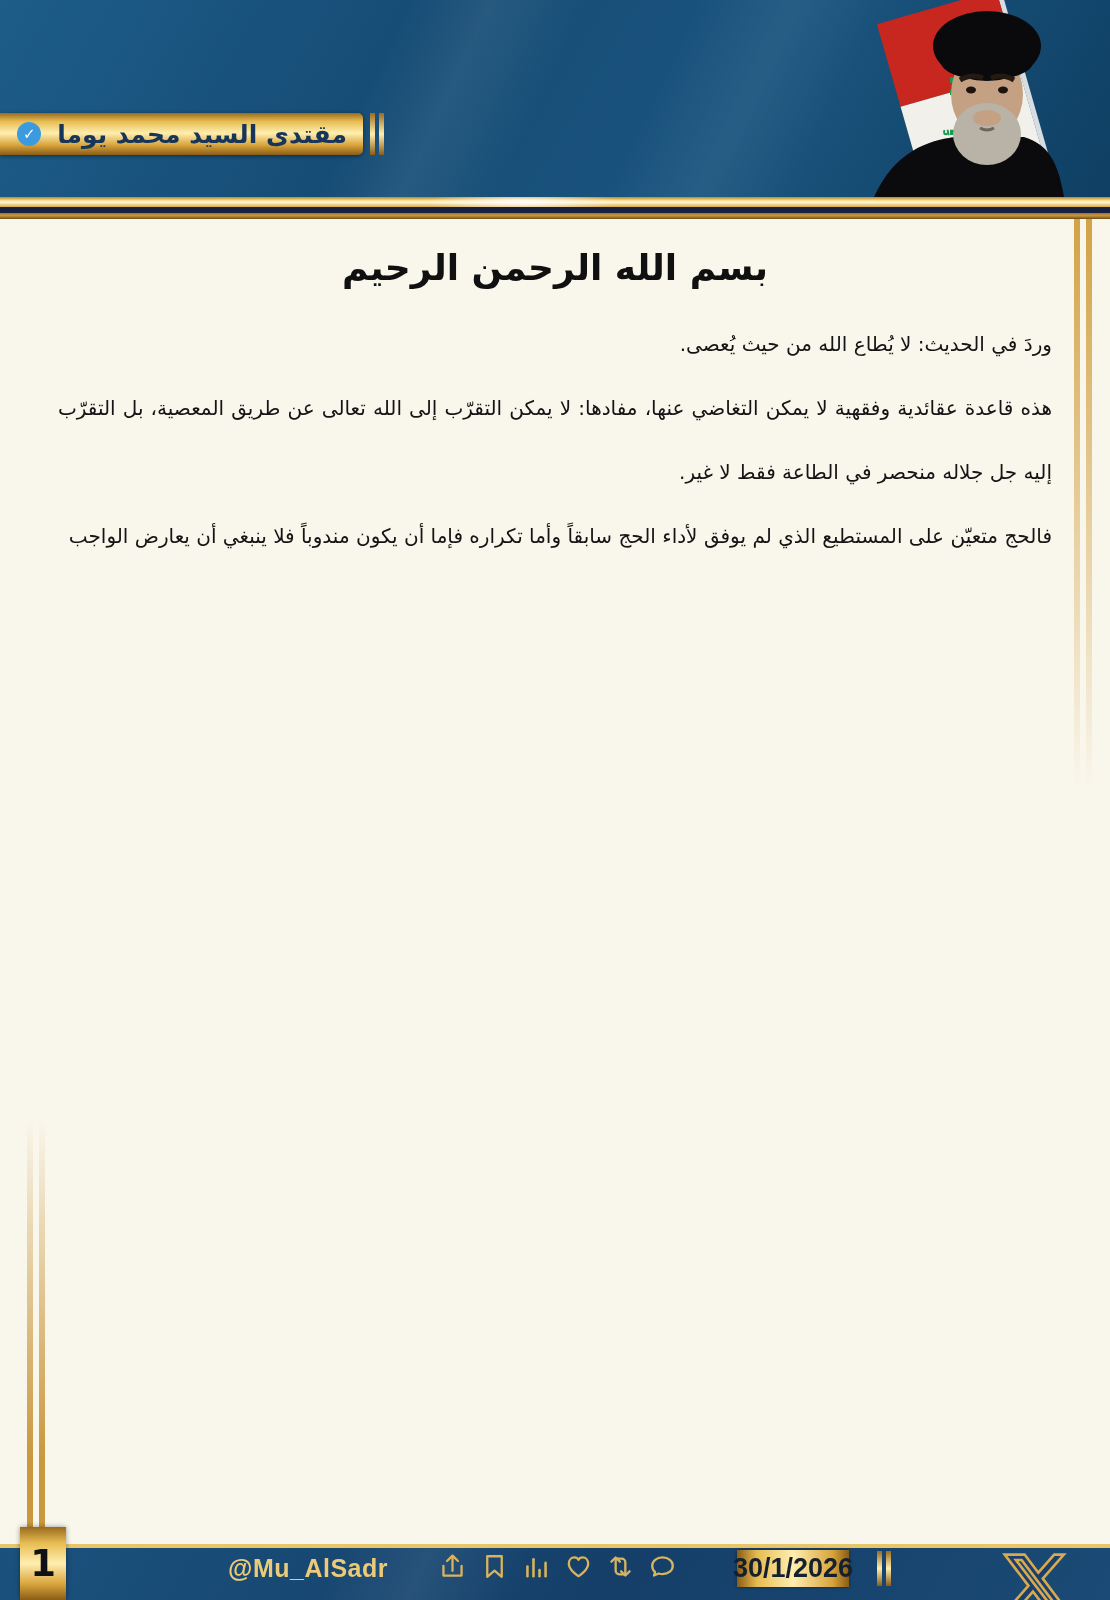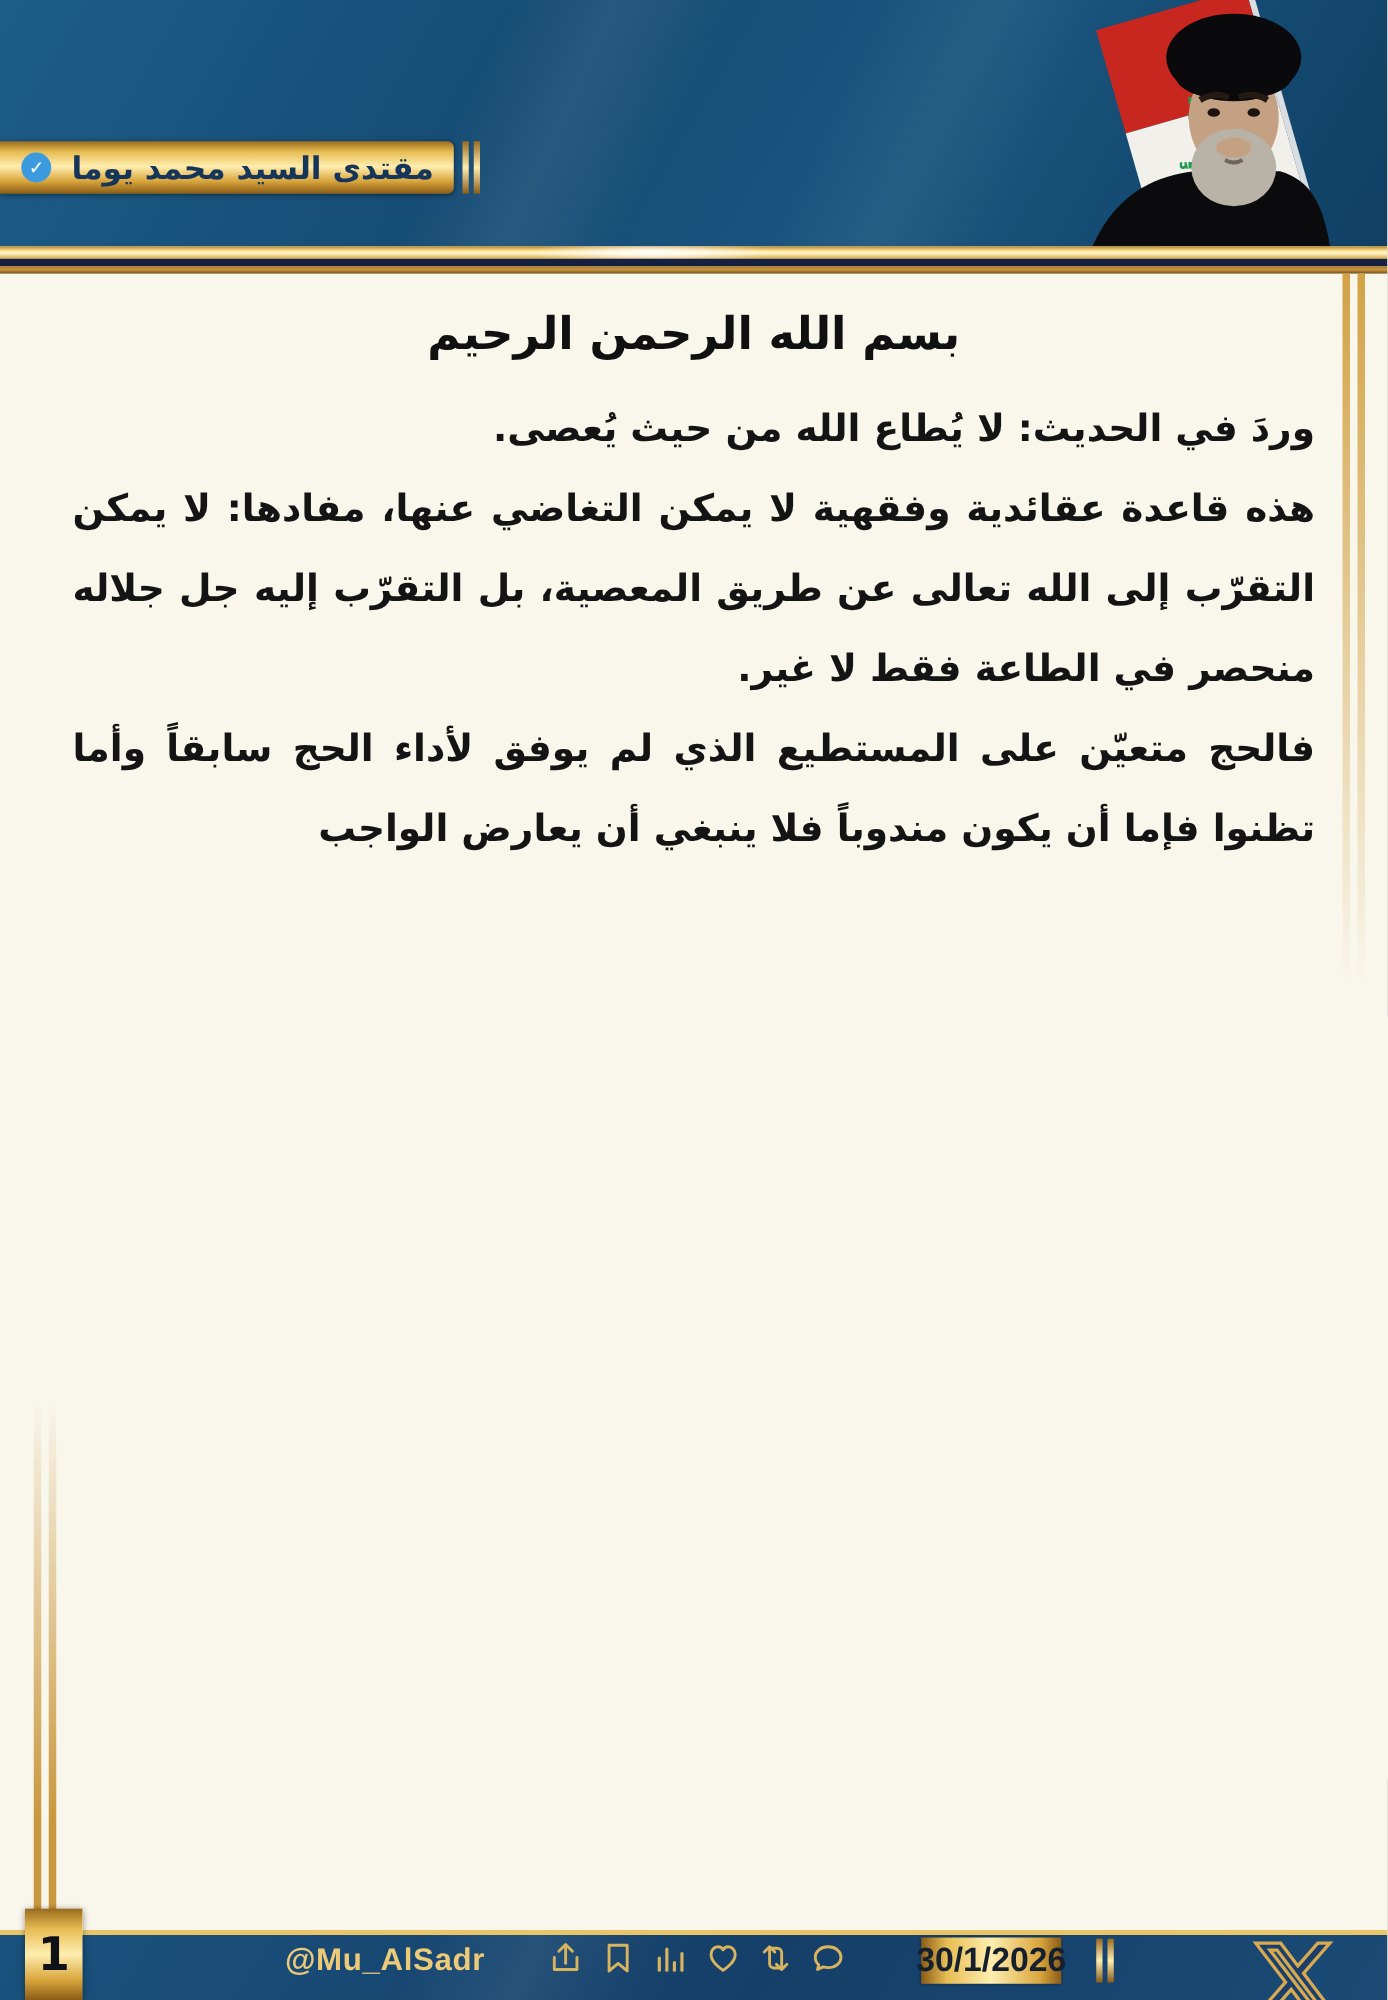--- a/index.html
+++ b/index.html
@@ -67,21 +67,21 @@
 
   .text-wrap {
     position:absolute; left:58px; right:58px; top:28px;
     direction:rtl; color:#121212;
   }
   .basmala {
     text-align:center; font-size:36px; font-weight:bold; margin-bottom:24px;
     color:#101010;
   }
   .para {
-    font-size:30px; font-weight:bold; line-height:64px;
+    font-size:20px; font-weight:normal; line-height:64px;
     text-align:justify; text-align-last:right;
     color:#141414;
   }
 
   
   .footer {
     position:absolute; left:0; top:1544px; width:1110px; height:56px;
     background:
       linear-gradient(115deg, rgba(255,255,255,0) 30%, rgba(255,255,255,.07) 38%, rgba(255,255,255,0) 47%),
       linear-gradient(120deg,#1a527d 0%, #153f69 55%, #1a4a75 100%);
@@ -164,21 +164,21 @@
   <div class="doc-body">
     <div class="deco-line deco-right dr1"></div>
     <div class="deco-line deco-right dr2"></div>
     <div class="deco-line deco-left dl1"></div>
     <div class="deco-line deco-left dl2"></div>
 
     <div class="text-wrap">
       <div class="basmala">بسم الله الرحمن الرحيم</div>
       <p class="para">وردَ في الحديث: لا يُطاع الله من حيث يُعصى.</p>
       <p class="para">هذه قاعدة عقائدية وفقهية لا يمكن التغاضي عنها، مفادها: لا يمكن التقرّب إلى الله تعالى عن طريق المعصية، بل التقرّب إليه جل جلاله منحصر في الطاعة فقط لا غير.</p>
-      <p class="para">فالحج متعيّن على المستطيع الذي لم يوفق لأداء الحج سابقاً وأما تظنوا فإما أن يكون مندوباً فلا ينبغي أن يعارض الواجب</p>
+      <p class="para">فالحج متعيّن على المستطيع الذي لم يوفق لأداء الحج سابقاً وأما تكراره فإما أن يكون مندوباً فلا ينبغي أن يعارض الواجب</p>
     </div>
   </div>
 
   <div class="footer"></div>
 
   <div class="page-tag">
     <span>1</span>
   </div>
 
   <div class="handle">@Mu_AlSadr</div>

